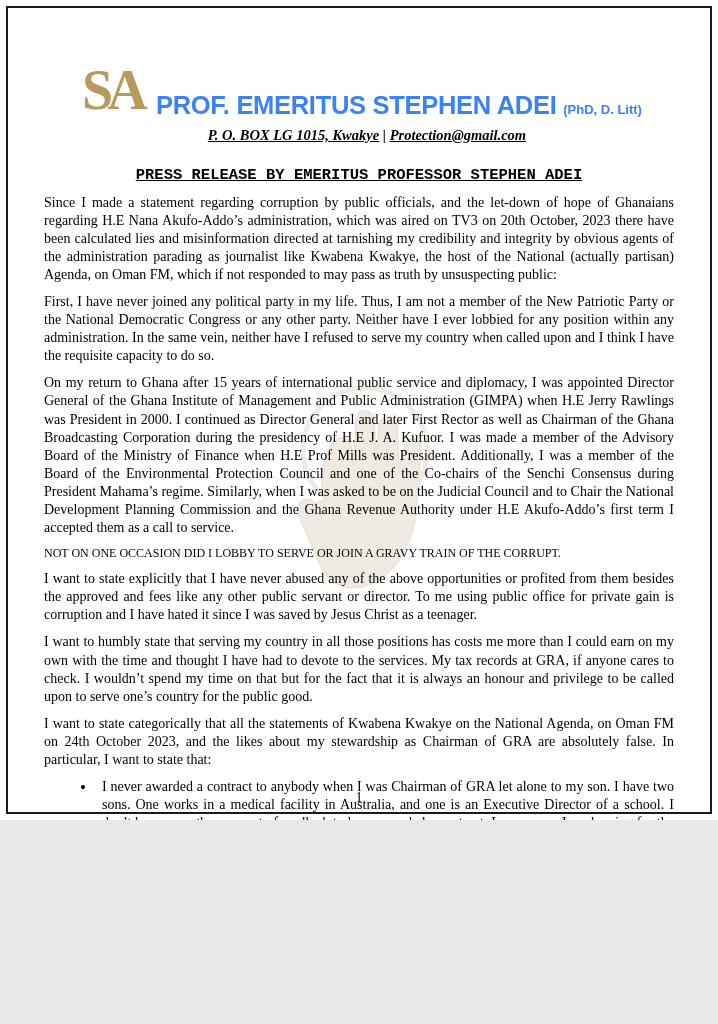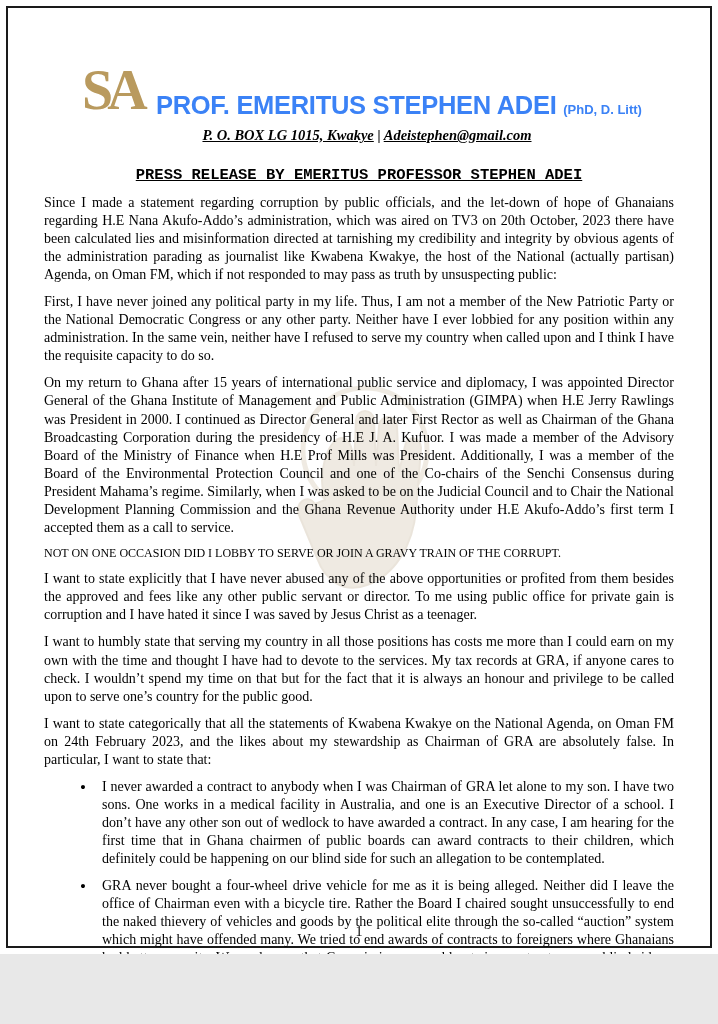--- a/index.html
+++ b/index.html
@@ -3,21 +3,21 @@
 <meta charset="utf-8">
 <style>
   html, body {
     margin: 0;
     padding: 0;
     background: #e8e8e8;
   }
   .page {
     position: relative;
     width: 718px;
-    height: 954px;
+    height: 820px;
     background: #ffffff;
     box-sizing: border-box;
     overflow: hidden;
     font-family: "Liberation Serif", serif;
     color: #000000;
   }
   .page-border {
     position: absolute;
     left: 6px;
     top: 6px;
@@ -173,34 +173,34 @@
       <div class="name-block">
         <div class="prof-name">
           <span>PROF. EMERITUS STEPHEN ADEI</span>
           <span class="degrees">(PhD, D. Litt)</span>
         </div>
       </div>
     </div>
     <div class="address-line">
       <span class="addr">P. O. BOX LG 1015, Kwakye</span>
       <span>|</span>
-      <span class="email">Adeistephen@gmail.com</span>
+      <span class="email">Protection@gmail.com</span>
     </div>
 
     <div class="doc-title">PRESS RELEASE BY EMERITUS PROFESSOR STEPHEN ADEI</div>
 
     <p class="para">Since I made a statement regarding corruption by public officials, and the let-down of hope of Ghanaians regarding H.E Nana Akufo-Addo’s administration, which was aired on TV3 on 20th October, 2023 there have been calculated lies and misinformation directed at tarnishing my credibility and integrity by obvious agents of the administration parading as journalist like Kwabena Kwakye, the host of the National (actually partisan) Agenda, on Oman FM, which if not responded to may pass as truth by unsuspecting public:</p>
     <p class="para">First, I have never joined any political party in my life. Thus, I am not a member of the New Patriotic Party or the National Democratic Congress or any other party. Neither have I ever lobbied for any position within any administration. In the same vein, neither have I refused to serve my country when called upon and I think I have the requisite capacity to do so.</p>
     <p class="para">On my return to Ghana after 15 years of international public service and diplomacy, I was appointed Director General of the Ghana Institute of Management and Public Administration (GIMPA) when H.E Jerry Rawlings was President in 2000. I continued as Director General and later First Rector as well as Chairman of the Ghana Broadcasting Corporation during the presidency of H.E J. A. Kufuor. I was made a member of the Advisory Board of the Ministry of Finance when H.E Prof Mills was President. Additionally, I was a member of the Board of the Environmental Protection Council and one of the Co-chairs of the Senchi Consensus during President Mahama’s regime. Similarly, when I was asked to be on the Judicial Council and to Chair the National Development Planning Commission and the Ghana Revenue Authority under H.E Akufo-Addo’s first term I accepted them as a call to service.</p>
 
     <p class="shout">NOT ON ONE OCCASION DID I LOBBY TO SERVE OR JOIN A GRAVY TRAIN OF THE CORRUPT.</p>
 
     <p class="para">I want to state explicitly that I have never abused any of the above opportunities or profited from them besides the approved and fees like any other public servant or director. To me using public office for private gain is corruption and I have  hated it since I was saved by Jesus Christ as a teenager.</p>
     <p class="para">I want to humbly state that serving my country in all those positions has costs me more than I could earn on my own with the time and thought I have had to devote to the services. My tax records at GRA, if anyone cares to check. I wouldn’t spend my time on that but for the fact that it is always an honour and privilege to be called upon to serve one’s country for the public good.</p>
-    <p class="para">I want to state categorically that all the statements of Kwabena Kwakye on the National Agenda, on Oman FM on   24th  February 2023, and the likes about my stewardship as Chairman of GRA are absolutely false. In particular, I want to state that:</p>
+    <p class="para">I want to state categorically that all the statements of Kwabena Kwakye on the National Agenda, on Oman FM on   24th  October 2023, and the likes about my stewardship as Chairman of GRA are absolutely false. In particular, I want to state that:</p>
 
     <ul class="bullets">
       <li>I never awarded a contract to anybody when I was Chairman of GRA let alone to my son.  I have two sons. One works in a medical facility in Australia, and one is an Executive Director of a school. I don’t have any other son out of wedlock to have awarded a contract. In any case, I am hearing for the first time that in Ghana chairmen of public boards can award contracts to their children, which definitely could be happening on our blind side for such an allegation to be contemplated.</li>
       <li>GRA never bought a four-wheel drive vehicle for me as it is being alleged. Neither did I leave the office of Chairman even with a bicycle tire. Rather the Board I chaired sought unsuccessfully to end the naked thievery of vehicles and goods by the political elite through the so-called “auction” system which might have offended many. We tried to end awards of contracts to foreigners where Ghanaians had better capacity. We made sure that Commissioners would not sign contracts on our blind side as allegedly has resurfaced. We ended a system of promotion by “whom you know” and ensured that competent people got promoted irrespective of alleged party affiliation, etc. We also aimed to raise revenue to GDP ratio to 17.5% and the record of our 15 months in the “lions’ den” is there to show it could be done. If these are offences, we are proud of them.</li>
     </ul>
   </div>
 
   <div class="page-number">1</div>
 </div>
 

